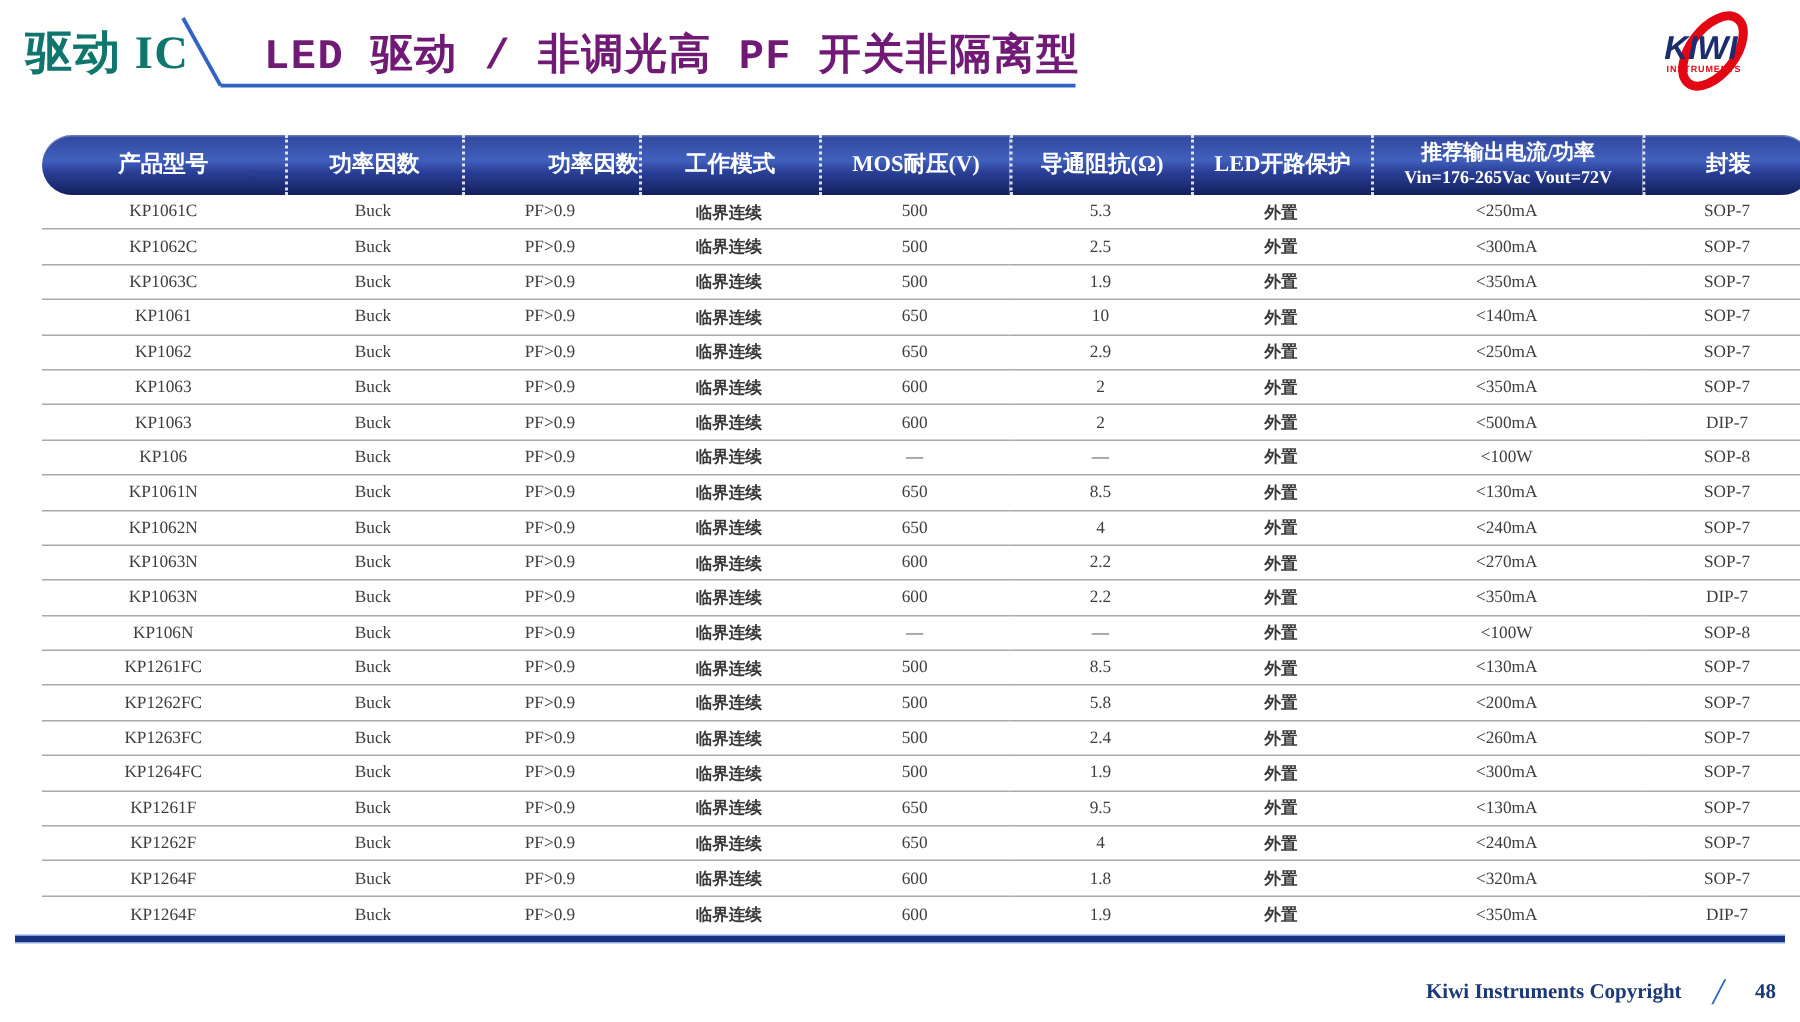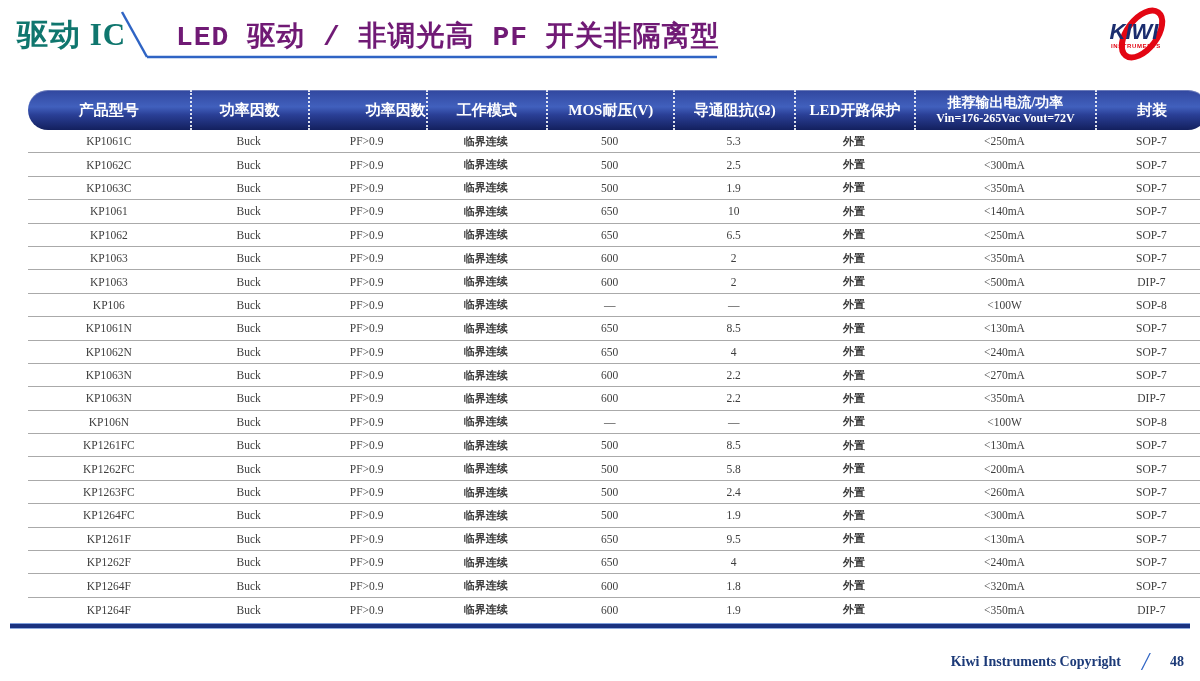--- a/index.html
+++ b/index.html
@@ -175,21 +175,21 @@
           <td class="cjk">外置</td>
           <td>&lt;140mA</td>
           <td>SOP-7</td>
         </tr>
         <tr>
           <td>KP1062</td>
           <td>Buck</td>
           <td>PF&gt;0.9</td>
           <td class="cjk">临界连续</td>
           <td>650</td>
-          <td>6.5</td>
+          <td>2.9</td>
           <td class="cjk">外置</td>
           <td>&lt;250mA</td>
           <td>SOP-7</td>
         </tr>
         <tr>
           <td>KP1063</td>
           <td>Buck</td>
           <td>PF&gt;0.9</td>
           <td class="cjk">临界连续</td>
           <td>600</td>

